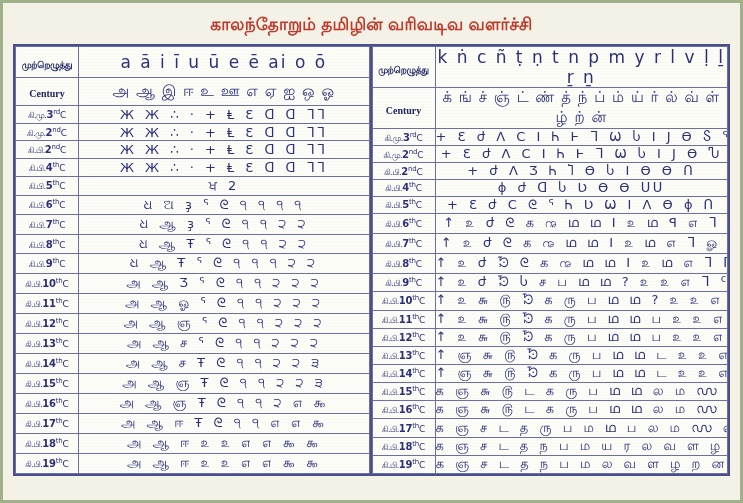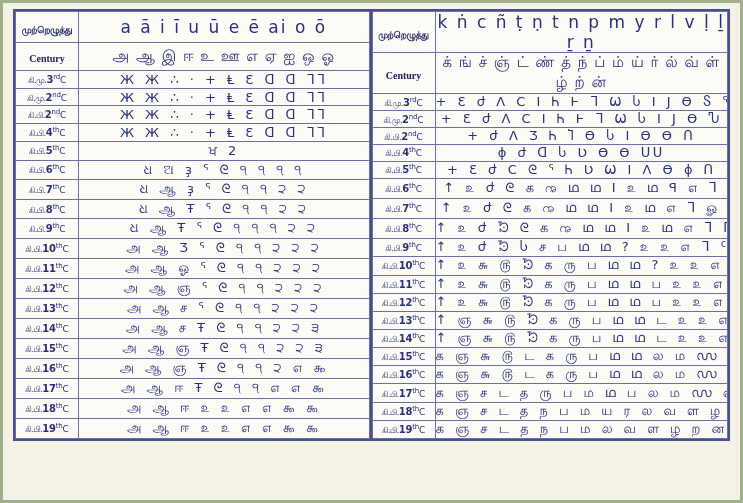--- a/index.html
+++ b/index.html
@@ -130,20 +130,21 @@
     pointer-events: none;
     background:
       repeating-linear-gradient(0deg, rgba(120,120,150,0.025) 0 1px, rgba(255,255,255,0) 1px 3px);
   }
 </style>
 </head>
 <body>
 
 <div class="page">
 
+  <div class="title">காலந்தோறும் தமிழின் வரிவடிவ வளர்ச்சி</div>
 
   <div class="chart">
 
     <div class="panel left">
       <table class="grid">
         <thead>
           <tr>
             <th class="hdr-century-cell">
               <span class="hdr-label tamil">முற்றெழுத்து</span>
             </th>

